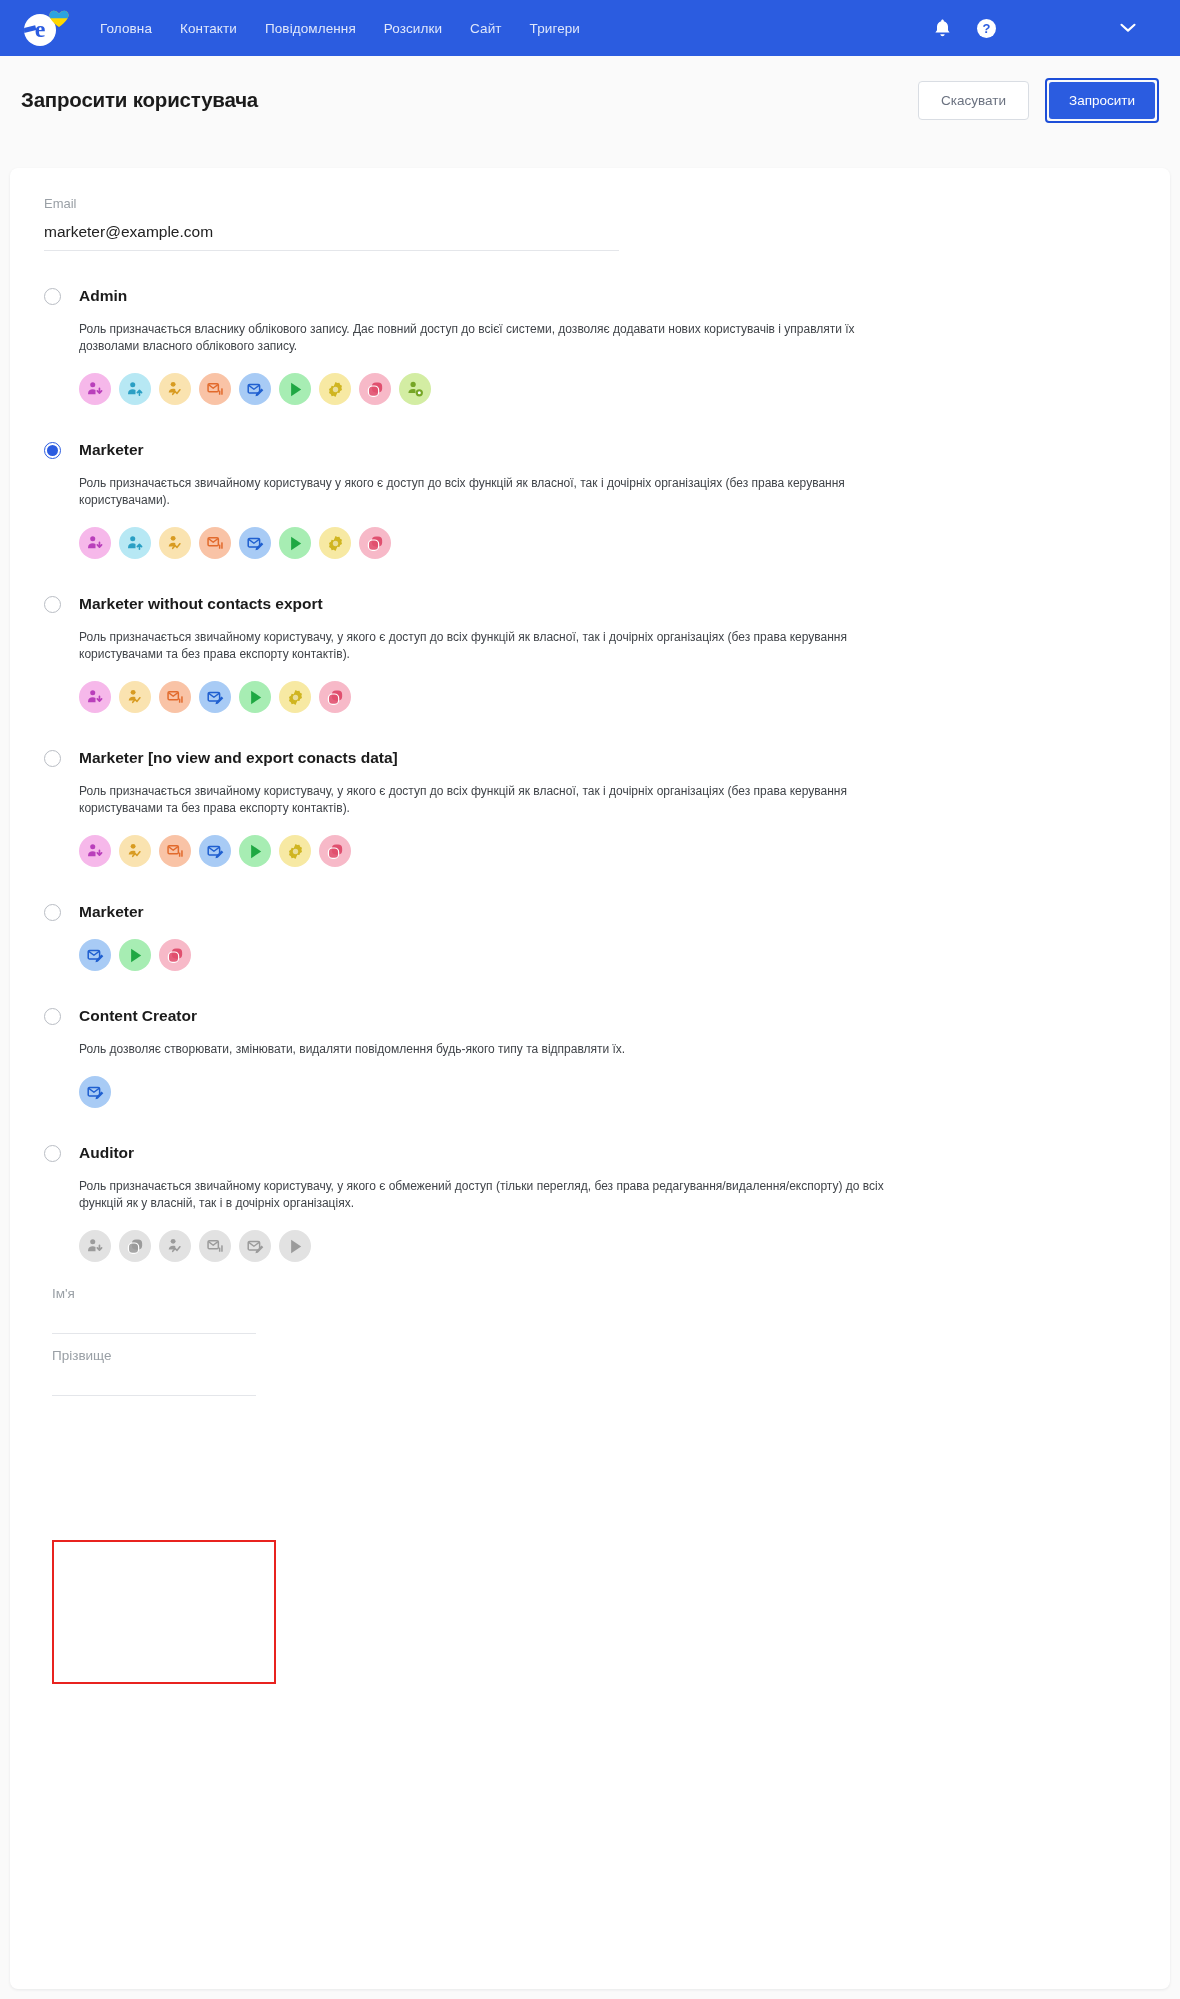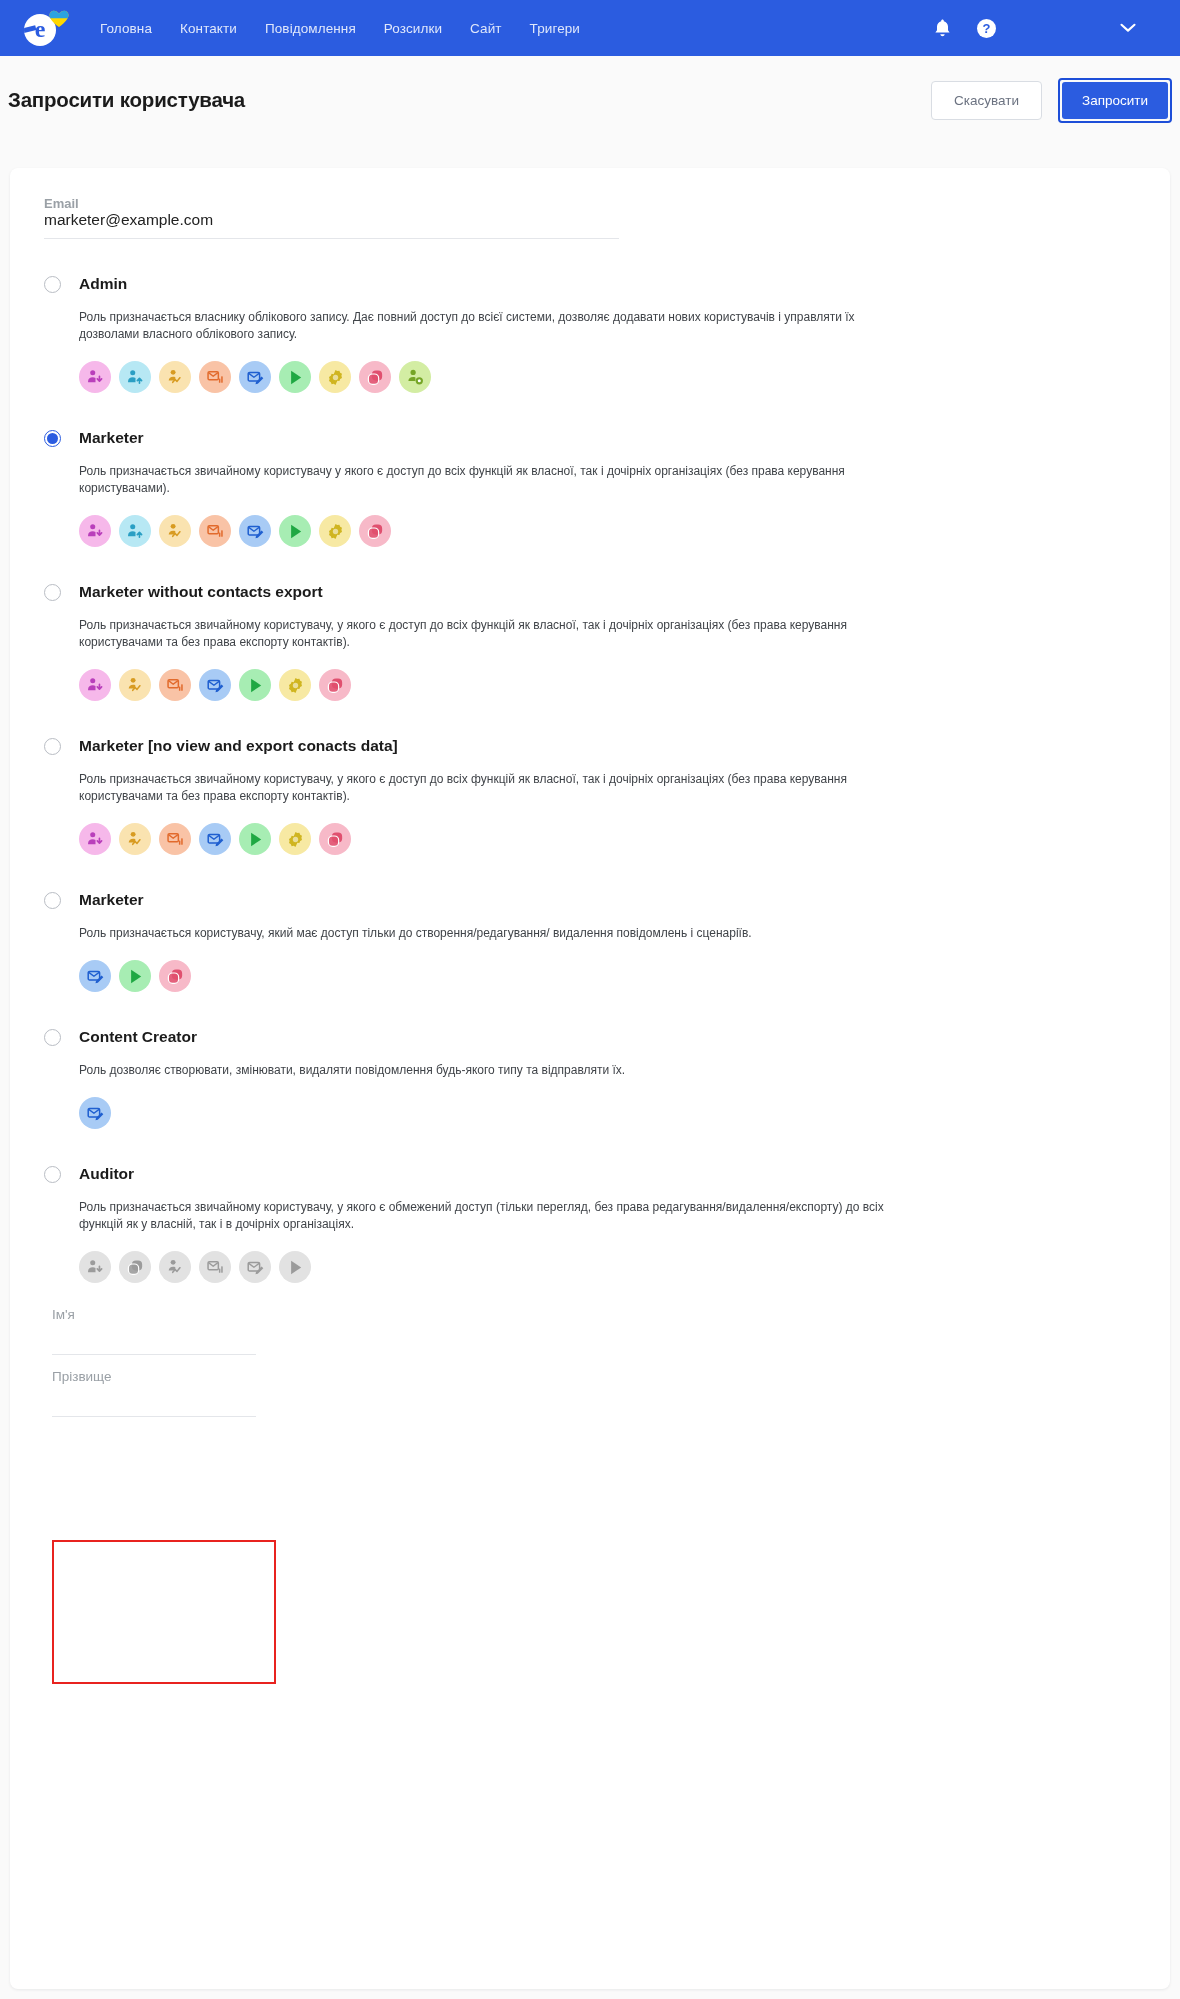--- a/index.html
+++ b/index.html
@@ -49,21 +49,21 @@
   }
   .chev {
     width: 60px; height: 40px; display: flex; align-items: center;
     justify-content: center; cursor: pointer; margin-left: 90px;
   }
 
   
   .page-header {
     position: absolute; left: 0; top: 56px; width: 1180px; height: 88px;
     background: #fafafa; display: flex; align-items: center;
-    padding: 0 8px;
+    padding: 0 21px;
   }
   .page-title { font-size: 20.5px; font-weight: bold; color: #1b1b1b; letter-spacing: -.2px; }
   .header-actions { margin-left: auto; display: flex; align-items: center; gap: 16px; }
   .btn-cancel {
     background: #ffffff; border: 1px solid #d9dde3; border-radius: 4px;
     color: #6b7280; font-size: 13.5px; padding: 11px 22px; cursor: pointer;
     font-family: "Liberation Sans", sans-serif;
   }
   .btn-invite-wrap {
     border: 2px solid #1d4ed8; border-radius: 4px; padding: 2px;
@@ -78,21 +78,21 @@
   .card {
     position: absolute; left: 10px; top: 168px; width: 1160px; height: 1821px;
     background: #ffffff; border-radius: 8px;
     box-shadow: 0 1px 3px rgba(16,24,40,.08);
     padding: 28px 34px;
     overflow: hidden;
   }
 
   
   .field { margin-bottom: 8px; }
-  .field-label { font-size: 13px; color: #9aa0a6; margin-bottom: 0; font-weight: bold; }
+  .field-label { font-size: 13px; color: #9aa0a6; margin-bottom: 12px; }
   .field-value {
     font-size: 15.5px; color: #212121; padding-bottom: 9px;
     border-bottom: 1px solid #e4e6ea; width: 575px;
   }
 
   
   .role { margin-top: 36px; }
   .role-head { display: flex; align-items: center; gap: 18px; }
   .radio {
     width: 17px; height: 17px; border-radius: 50%;
@@ -431,21 +431,20 @@
               <rect x="3" y="7.6" width="13" height="13" rx="5.2" fill="#e0506f" fill-opacity=".85" stroke="#ffffff" stroke-width="1.5"></rect>
             </svg>
           </div>
         </div>
       </div>
       <div class="role">
         <div class="role-head">
           <div class="radio"></div>
           <div class="role-name">Marketer</div>
         </div>
-        <div class="role-desc">Роль призначається користувачу, який має доступ тільки до створення/редагування/ видалення повідомлень і сценаріїв.</div>
         <div class="perm-row">
           <div class="perm" style="background: rgb(168, 203, 245);">
             <svg width="19" height="19" viewBox="0 0 24 24">
               <rect x="2.8" y="5.6" width="14.4" height="10.8" rx="1.7" stroke="#1f5fd0" stroke-width="1.9" fill="none"></rect>
               <path d="M3.9 7.1l6.1 4.7 6.1-4.7" stroke="#1f5fd0" stroke-width="1.7" fill="none" stroke-linecap="round" stroke-linejoin="round"></path>
               <path d="M19.6 10.6l2.3 2.3-7 7-2.9.6.6-2.9z" fill="#1f5fd0"></path>
             </svg>
           </div>
           <div class="perm" style="background: rgb(167, 237, 179);">
             <svg width="19" height="19" viewBox="0 0 24 24">

